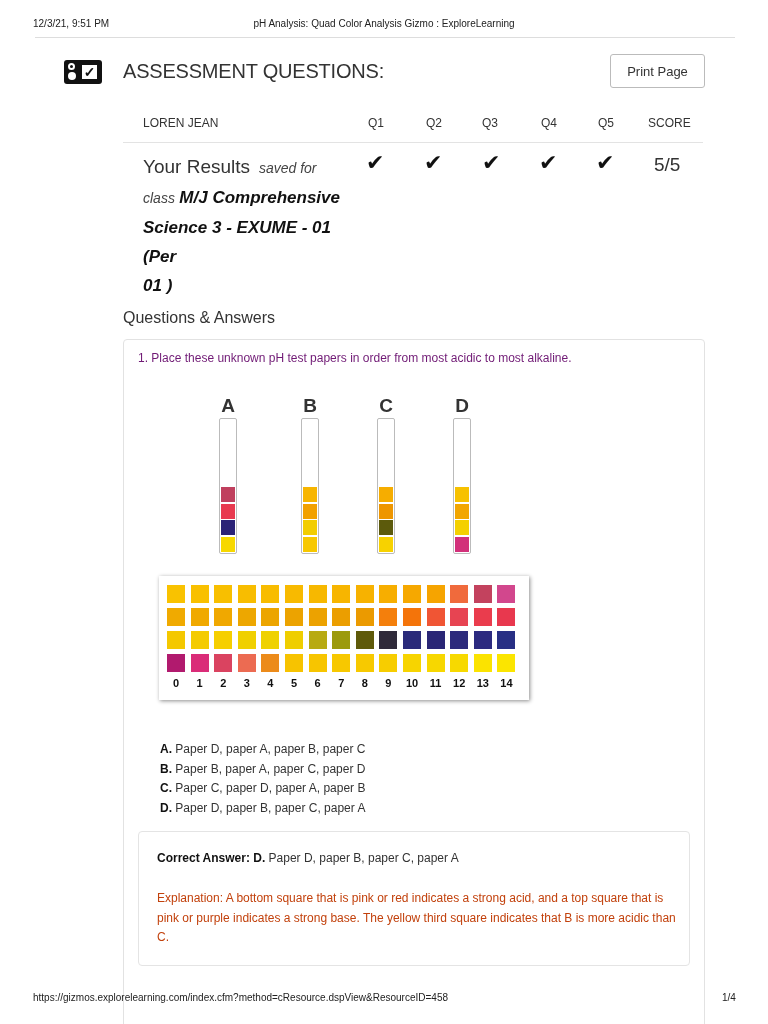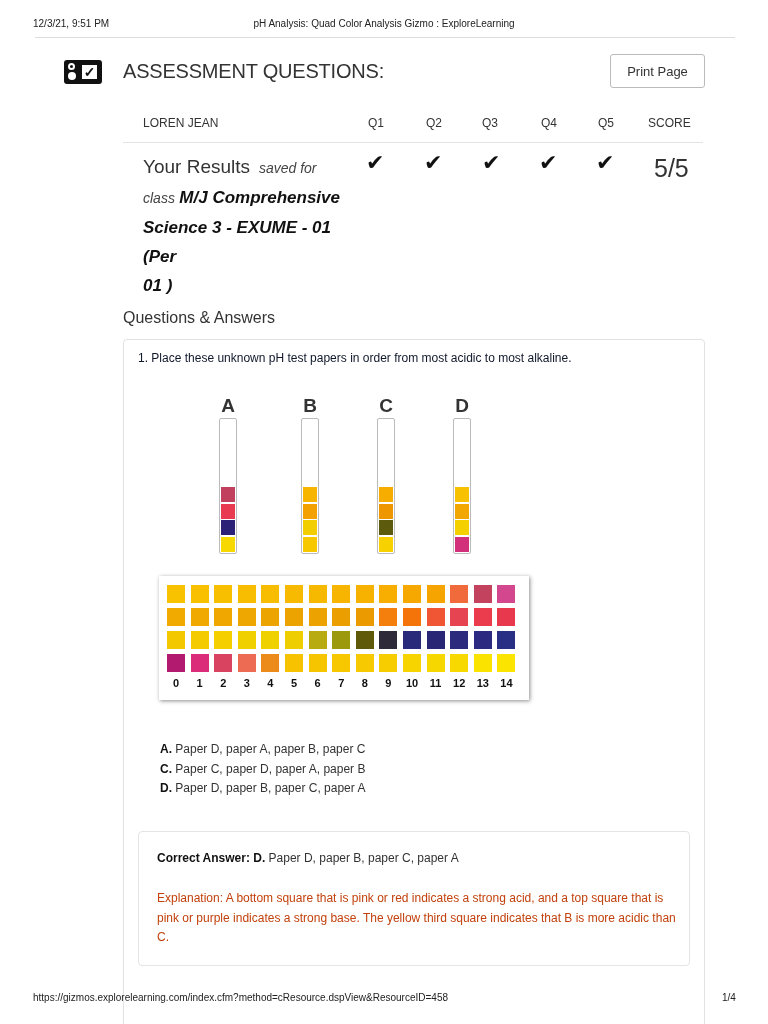--- a/index.html
+++ b/index.html
@@ -18,25 +18,25 @@
   .print-btn { position: absolute; left: 610px; top: 54px; width: 95px; height: 34px; border: 1px solid #bbb; border-radius: 3px; background: #fff; font-size: 13px; color: #333; font-family: "Liberation Sans", sans-serif; }
 
   .results-head { position: absolute; top: 116px; left: 143px; width: 560px; font-size: 12px; color: #333; }
   .results-head span { position: absolute; }
   .results-rule { position: absolute; top: 142px; left: 123px; width: 580px; height: 1px; background: #e3e3e3; }
   .your-results { position: absolute; left: 143px; top: 152px; width: 200px; line-height: 29px; }
   .your-results .big { font-size: 19px; color: #333; }
   .your-results .sm { font-size: 14px; font-style: italic; color: #444; }
   .your-results .bold { font-size: 17px; font-style: italic; font-weight: bold; color: #111; }
   .check { position: absolute; top: 150px; font-size: 22px; color: #111; }
-  .score { position: absolute; left: 654px; top: 154px; font-size: 25px; color: #333; }
+  .score { position: absolute; left: 654px; top: 154px; font-size: 19px; color: #333; }
 
   .qa-heading { position: absolute; left: 123px; top: 309px; font-size: 16px; color: #333; }
   .q-card { position: absolute; left: 123px; top: 339px; width: 582px; height: 700px; border: 1px solid #e2e2e2; border-radius: 4px; }
-  .q-text { position: absolute; left: 138px; top: 351px; font-size: 12px; color: #0f172a; }
+  .q-text { position: absolute; left: 138px; top: 351px; font-size: 12px; color: #701a75; }
 
   .strip-label { position: absolute; top: 395px; font-size: 19px; font-weight: bold; color: #333; width: 20px; text-align: center; }
   .strip { position: absolute; top: 418px; width: 18px; height: 136px; border: 1px solid #bbb; border-radius: 2px; background: #fff; }
   .strip .sq { position: absolute; left: 1px; width: 14px; height: 15px; }
 
   .chart { position: absolute; left: 159px; top: 576px; width: 370px; height: 124px; background: #fff; box-shadow: 1px 1px 4px rgba(0,0,0,0.45); }
   .chart .cell { position: absolute; width: 18px; height: 18px; }
   .chart .num { position: absolute; top: 101px; width: 22px; text-align: center; font-size: 11px; font-weight: bold; color: #111; }
 
   .options { position: absolute; left: 160px; top: 740px; font-size: 12px; line-height: 19.5px; color: #333; text-align: right; }
@@ -202,20 +202,21 @@
     <div class="num" style="left: 218.4px;">9</div>
     <div class="num" style="left: 242px;">10</div>
     <div class="num" style="left: 265.6px;">11</div>
     <div class="num" style="left: 289.2px;">12</div>
     <div class="num" style="left: 312.8px;">13</div>
     <div class="num" style="left: 336.4px;">14</div>
   </div>
 
 <div class="options">
   <div><b>A.</b> <span>Paper D, paper A, paper B, paper C</span></div>
+  <div><b>B.</b> <span>Paper B, paper A, paper C, paper D</span></div>
   <div><b>C.</b> <span>Paper C, paper D, paper A, paper B</span></div>
   <div><b>D.</b> <span>Paper D, paper B, paper C, paper A</span></div>
 </div>
 
 <div class="answer-card"></div>
 <div class="answer-line">
   <b>Correct Answer: D.</b>
   <span>Paper D, paper B, paper C, paper A</span>
 </div>
 <div class="explanation">Explanation: A bottom square that is pink or red indicates a strong acid, and a top square that is pink or purple indicates a strong base. The yellow third square indicates that B is more acidic than C.</div>

